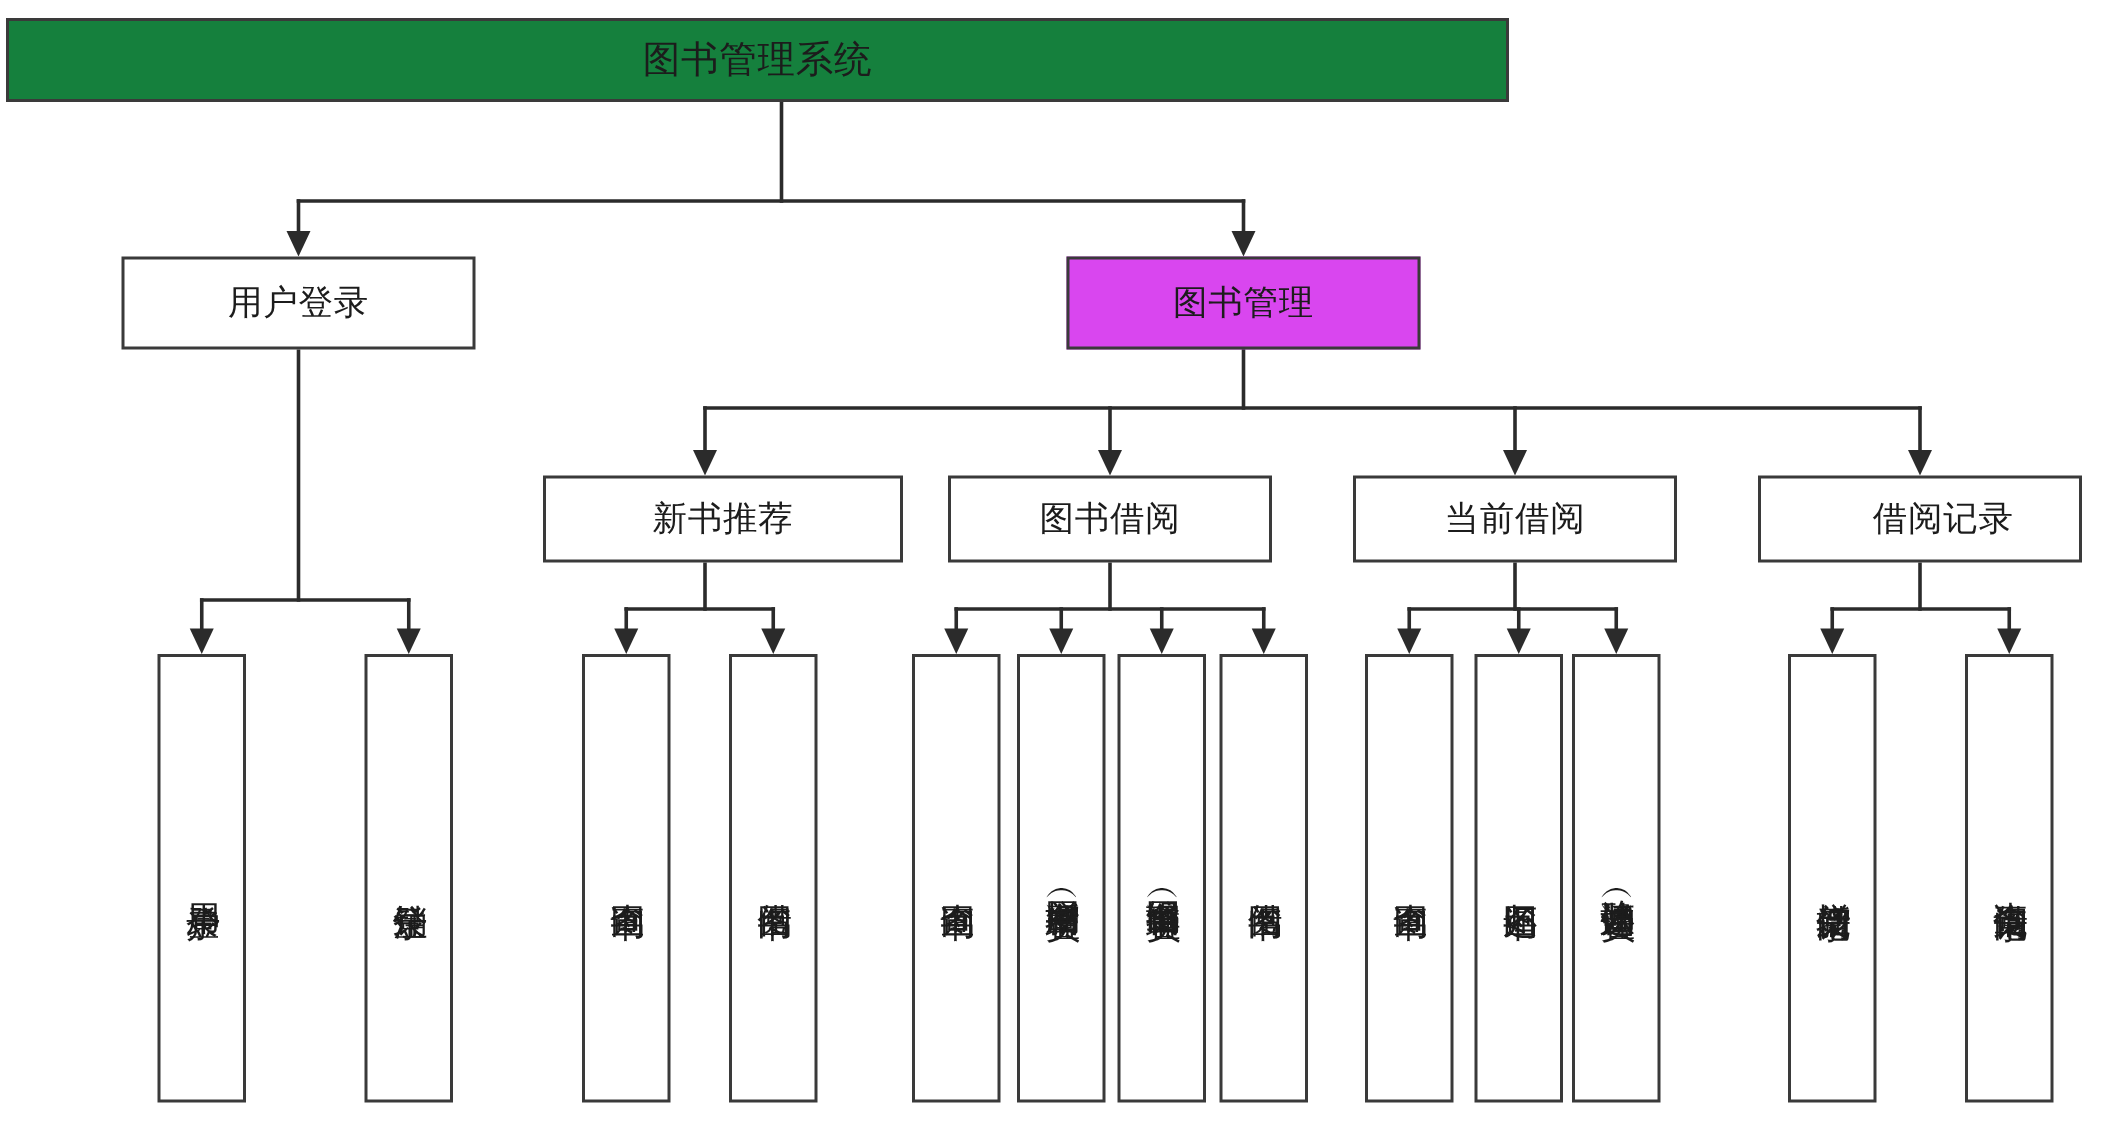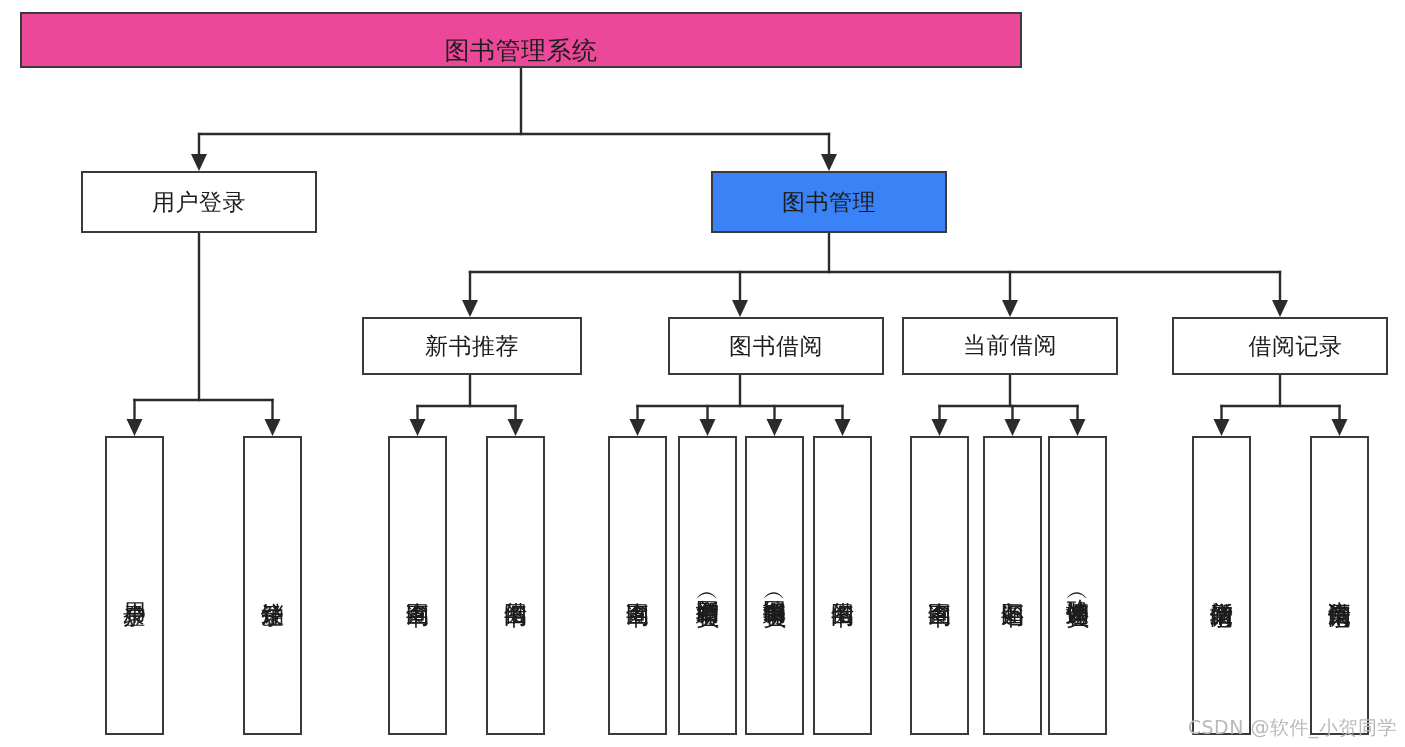--- a/index.html
+++ b/index.html
@@ -122,33 +122,33 @@
       <path d="M 1077.5 406 L 1077.5 419" stroke="#2b2b2b" stroke-width="2.4" fill="none" stroke-linecap="square"></path>
       <path d="M 1069.5 419 L 1085.5 419 L 1077.5 436 Z" fill="#2b2b2b"></path>
       <path d="M 1280 375 L 1280 406" stroke="#2b2b2b" stroke-width="2.4" fill="none" stroke-linecap="square"></path>
       <path d="M 1221.5 406 L 1339.5 406" stroke="#2b2b2b" stroke-width="2.4" fill="none" stroke-linecap="square"></path>
       <path d="M 1221.5 406 L 1221.5 419" stroke="#2b2b2b" stroke-width="2.4" fill="none" stroke-linecap="square"></path>
       <path d="M 1213.5 419 L 1229.5 419 L 1221.5 436 Z" fill="#2b2b2b"></path>
       <path d="M 1339.5 406 L 1339.5 419" stroke="#2b2b2b" stroke-width="2.4" fill="none" stroke-linecap="square"></path>
       <path d="M 1331.5 419 L 1347.5 419 L 1339.5 436 Z" fill="#2b2b2b"></path>
     </svg>
   <div id="node-layer">
-      <div class="node-box" style="left: 20px; top: 12px; width: 1002px; height: 56px; border-color: rgb(58, 58, 58); background: #ec4899; align-items: flex-end;">
+      <div class="node-box" style="left: 4px; top: 12px; width: 1002px; height: 56px; border-color: rgb(58, 58, 58); background: #15803d;">
         <div class="node-label-h root-label" style="color: rgb(28, 28, 28);">图书管理系统</div>
       </div>
       <div class="node-box" style="left: 81px; top: 171px; width: 236px; height: 62px; border-color: rgb(58, 58, 58); background: rgb(255, 255, 255);">
         <div class="node-label-h" style="color: rgb(28, 28, 28);">用户登录</div>
       </div>
-      <div class="node-box" style="left: 711px; top: 171px; width: 236px; height: 62px; border-color: rgb(58, 58, 58); background: #3b82f6;">
+      <div class="node-box" style="left: 711px; top: 171px; width: 236px; height: 62px; border-color: rgb(58, 58, 58); background: #d946ef;">
         <div class="node-label-h" style="color: rgb(28, 28, 28);">图书管理</div>
       </div>
-      <div class="node-box" style="left: 362px; top: 317px; width: 220px; height: 58px; border-color: rgb(58, 58, 58); background: rgb(255, 255, 255);">
+      <div class="node-box" style="left: 362px; top: 317px; width: 240px; height: 58px; border-color: rgb(58, 58, 58); background: rgb(255, 255, 255);">
         <div class="node-label-h" style="color: rgb(28, 28, 28);">新书推荐</div>
       </div>
-      <div class="node-box" style="left: 632px; top: 317px; width: 216px; height: 58px; border-color: rgb(58, 58, 58); background: rgb(255, 255, 255); margin-left: 36px;">
+      <div class="node-box" style="left: 632px; top: 317px; width: 216px; height: 58px; border-color: rgb(58, 58, 58); background: rgb(255, 255, 255);">
         <div class="node-label-h" style="color: rgb(28, 28, 28);">图书借阅</div>
       </div>
       <div class="node-box" style="left: 902px; top: 317px; width: 216px; height: 58px; border-color: rgb(58, 58, 58); background: rgb(255, 255, 255); font-family: Liberation Serif, serif;">
         <div class="node-label-h" style="color: rgb(28, 28, 28);">当前借阅</div>
       </div>
       <div class="node-box" style="left: 1172px; top: 317px; width: 216px; height: 58px; border-color: rgb(58, 58, 58); background: rgb(255, 255, 255); padding-left: 31px;">
         <div class="node-label-h" style="color: rgb(28, 28, 28);">借阅记录</div>
       </div>
       <div class="node-box" style="left: 105px; top: 436px; width: 59px; height: 299px; border-color: rgb(58, 58, 58); background: rgb(255, 255, 255);">
         <div class="node-label-v" style="color: rgb(28, 28, 28);">用户登录</div>
@@ -183,14 +183,13 @@
       <div class="node-box" style="left: 1048px; top: 436px; width: 59px; height: 299px; border-color: rgb(58, 58, 58); background: rgb(255, 255, 255);">
         <div class="node-label-v" style="color: rgb(28, 28, 28);">确认归还（管理员）</div>
       </div>
       <div class="node-box" style="left: 1192px; top: 436px; width: 59px; height: 299px; border-color: rgb(58, 58, 58); background: rgb(255, 255, 255);">
         <div class="node-label-v" style="color: rgb(28, 28, 28);">新增借阅记录</div>
       </div>
       <div class="node-box" style="left: 1310px; top: 436px; width: 59px; height: 299px; border-color: rgb(58, 58, 58); background: rgb(255, 255, 255);">
         <div class="node-label-v" style="color: rgb(28, 28, 28);">查询借阅记录</div>
       </div>
     </div>
-  <div class="watermark">CSDN @软件_小贺同学</div>
 </div>
 
 </body></html>

